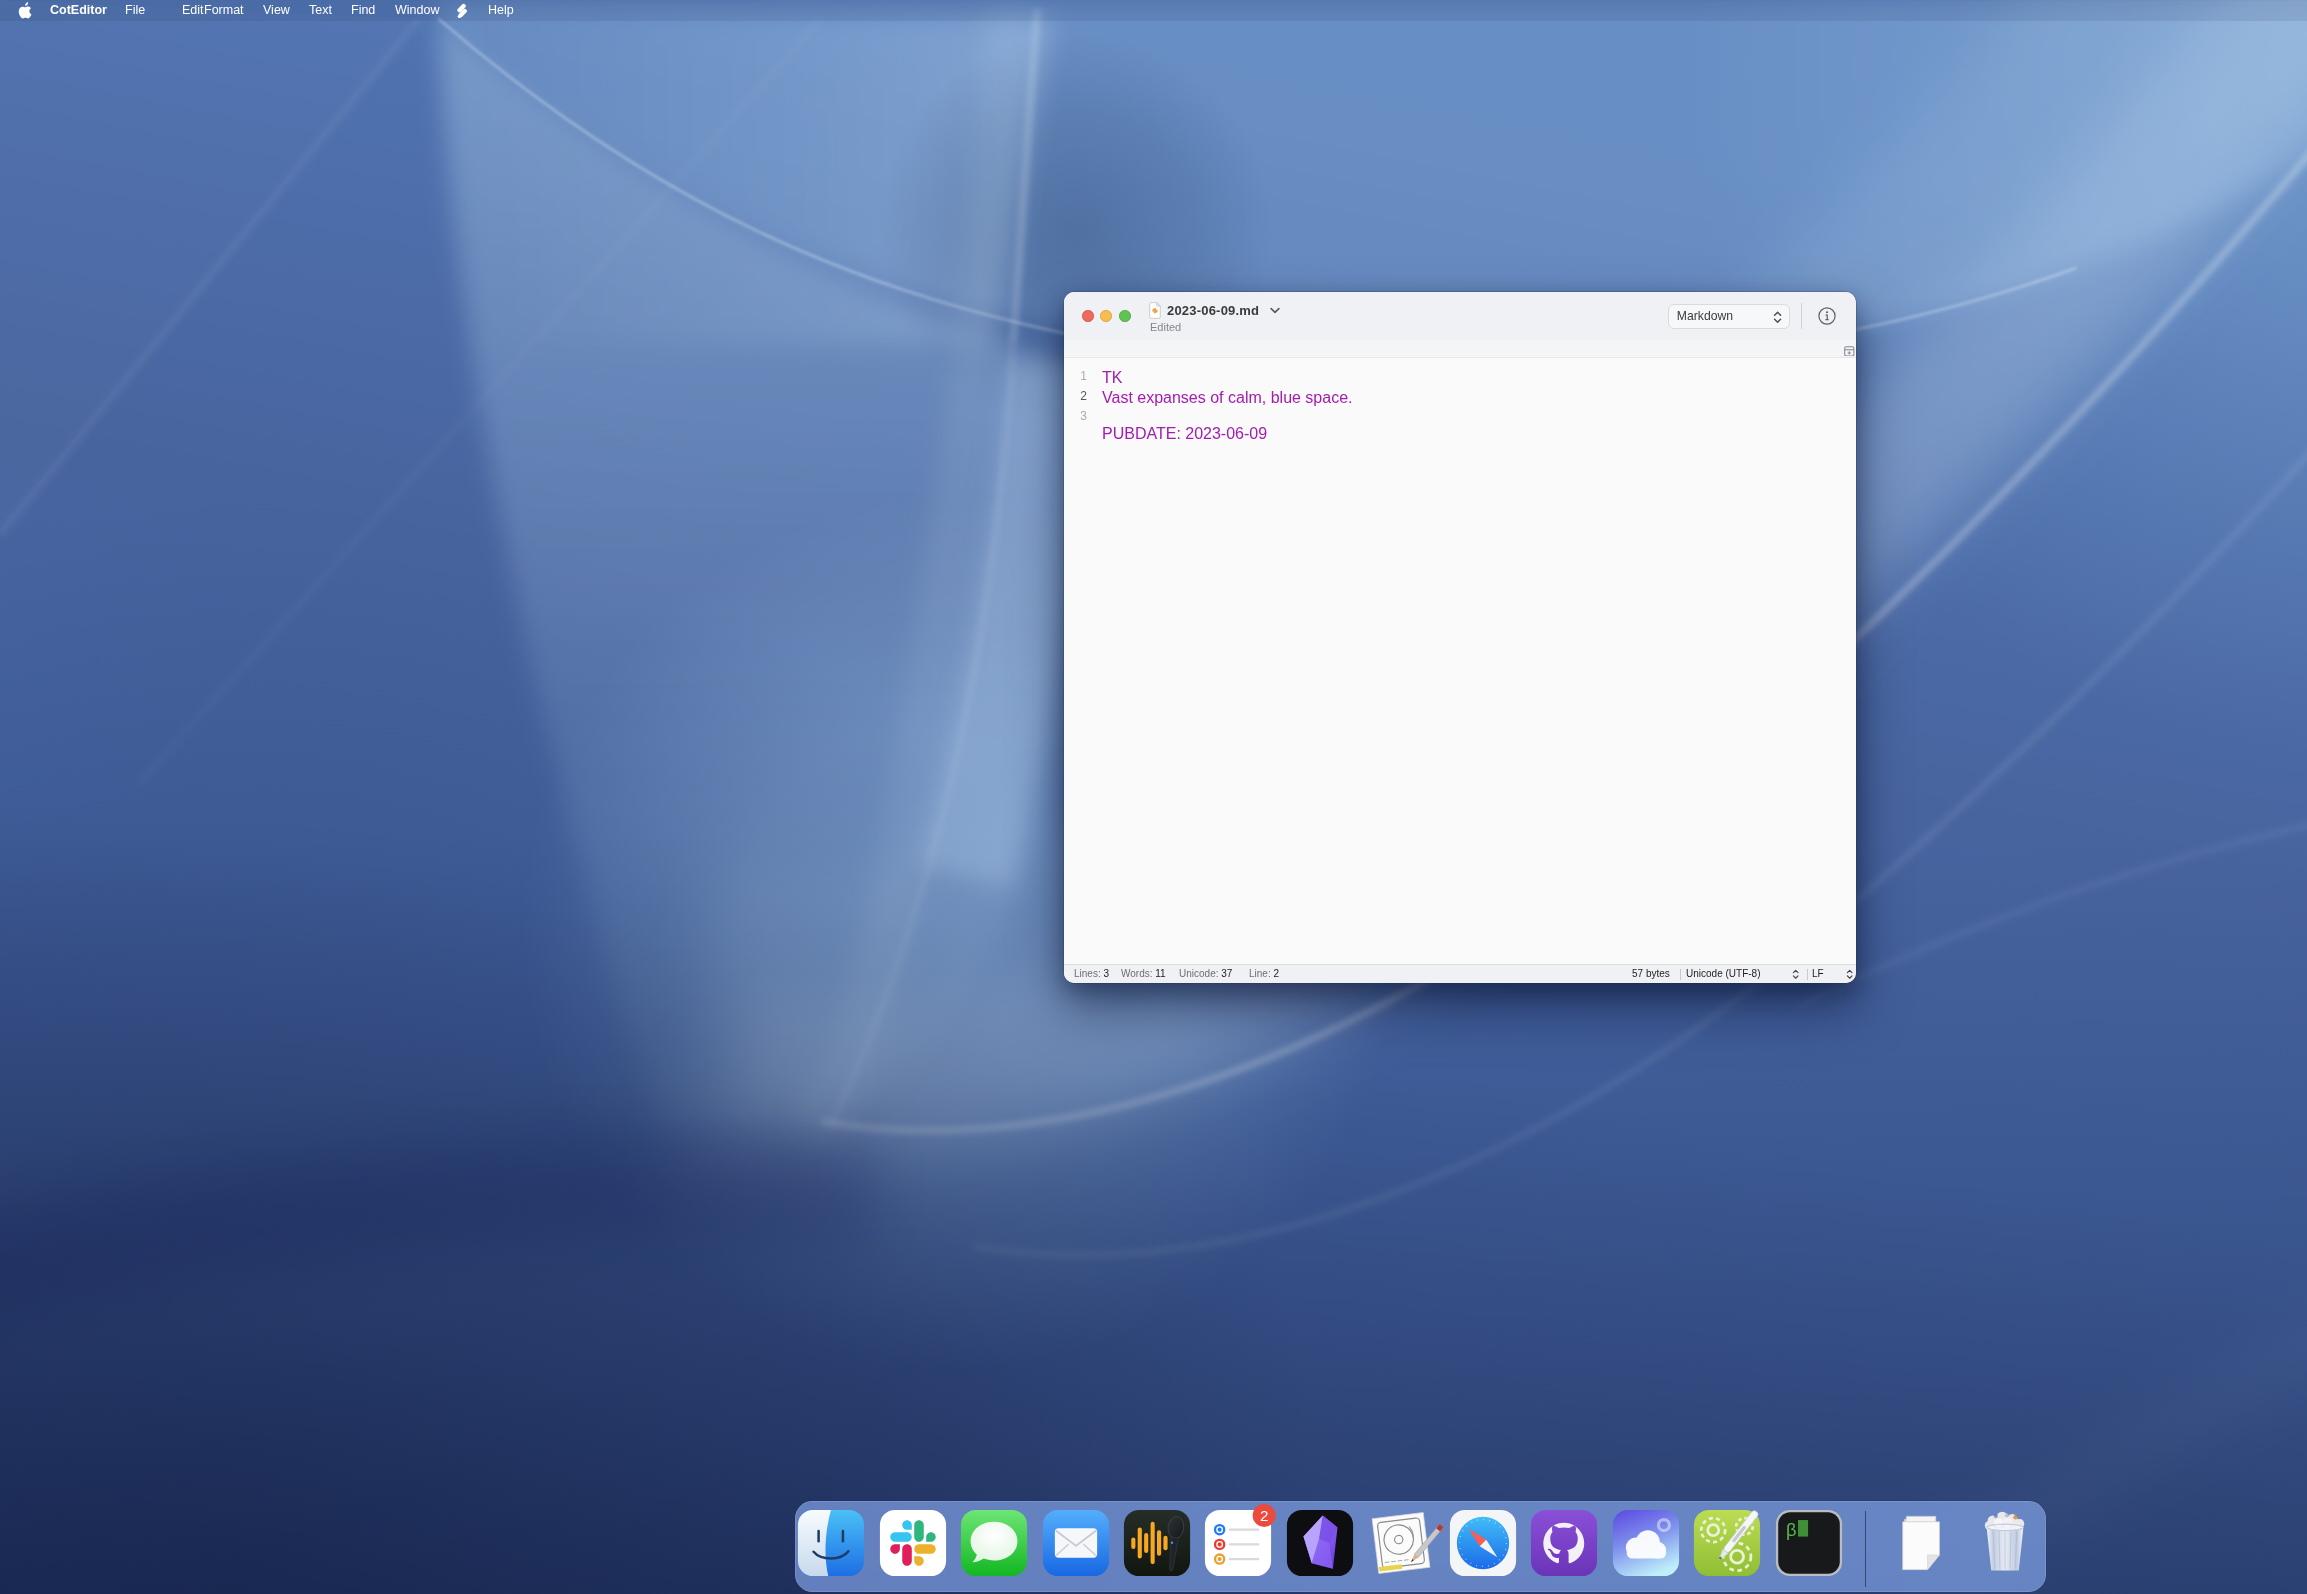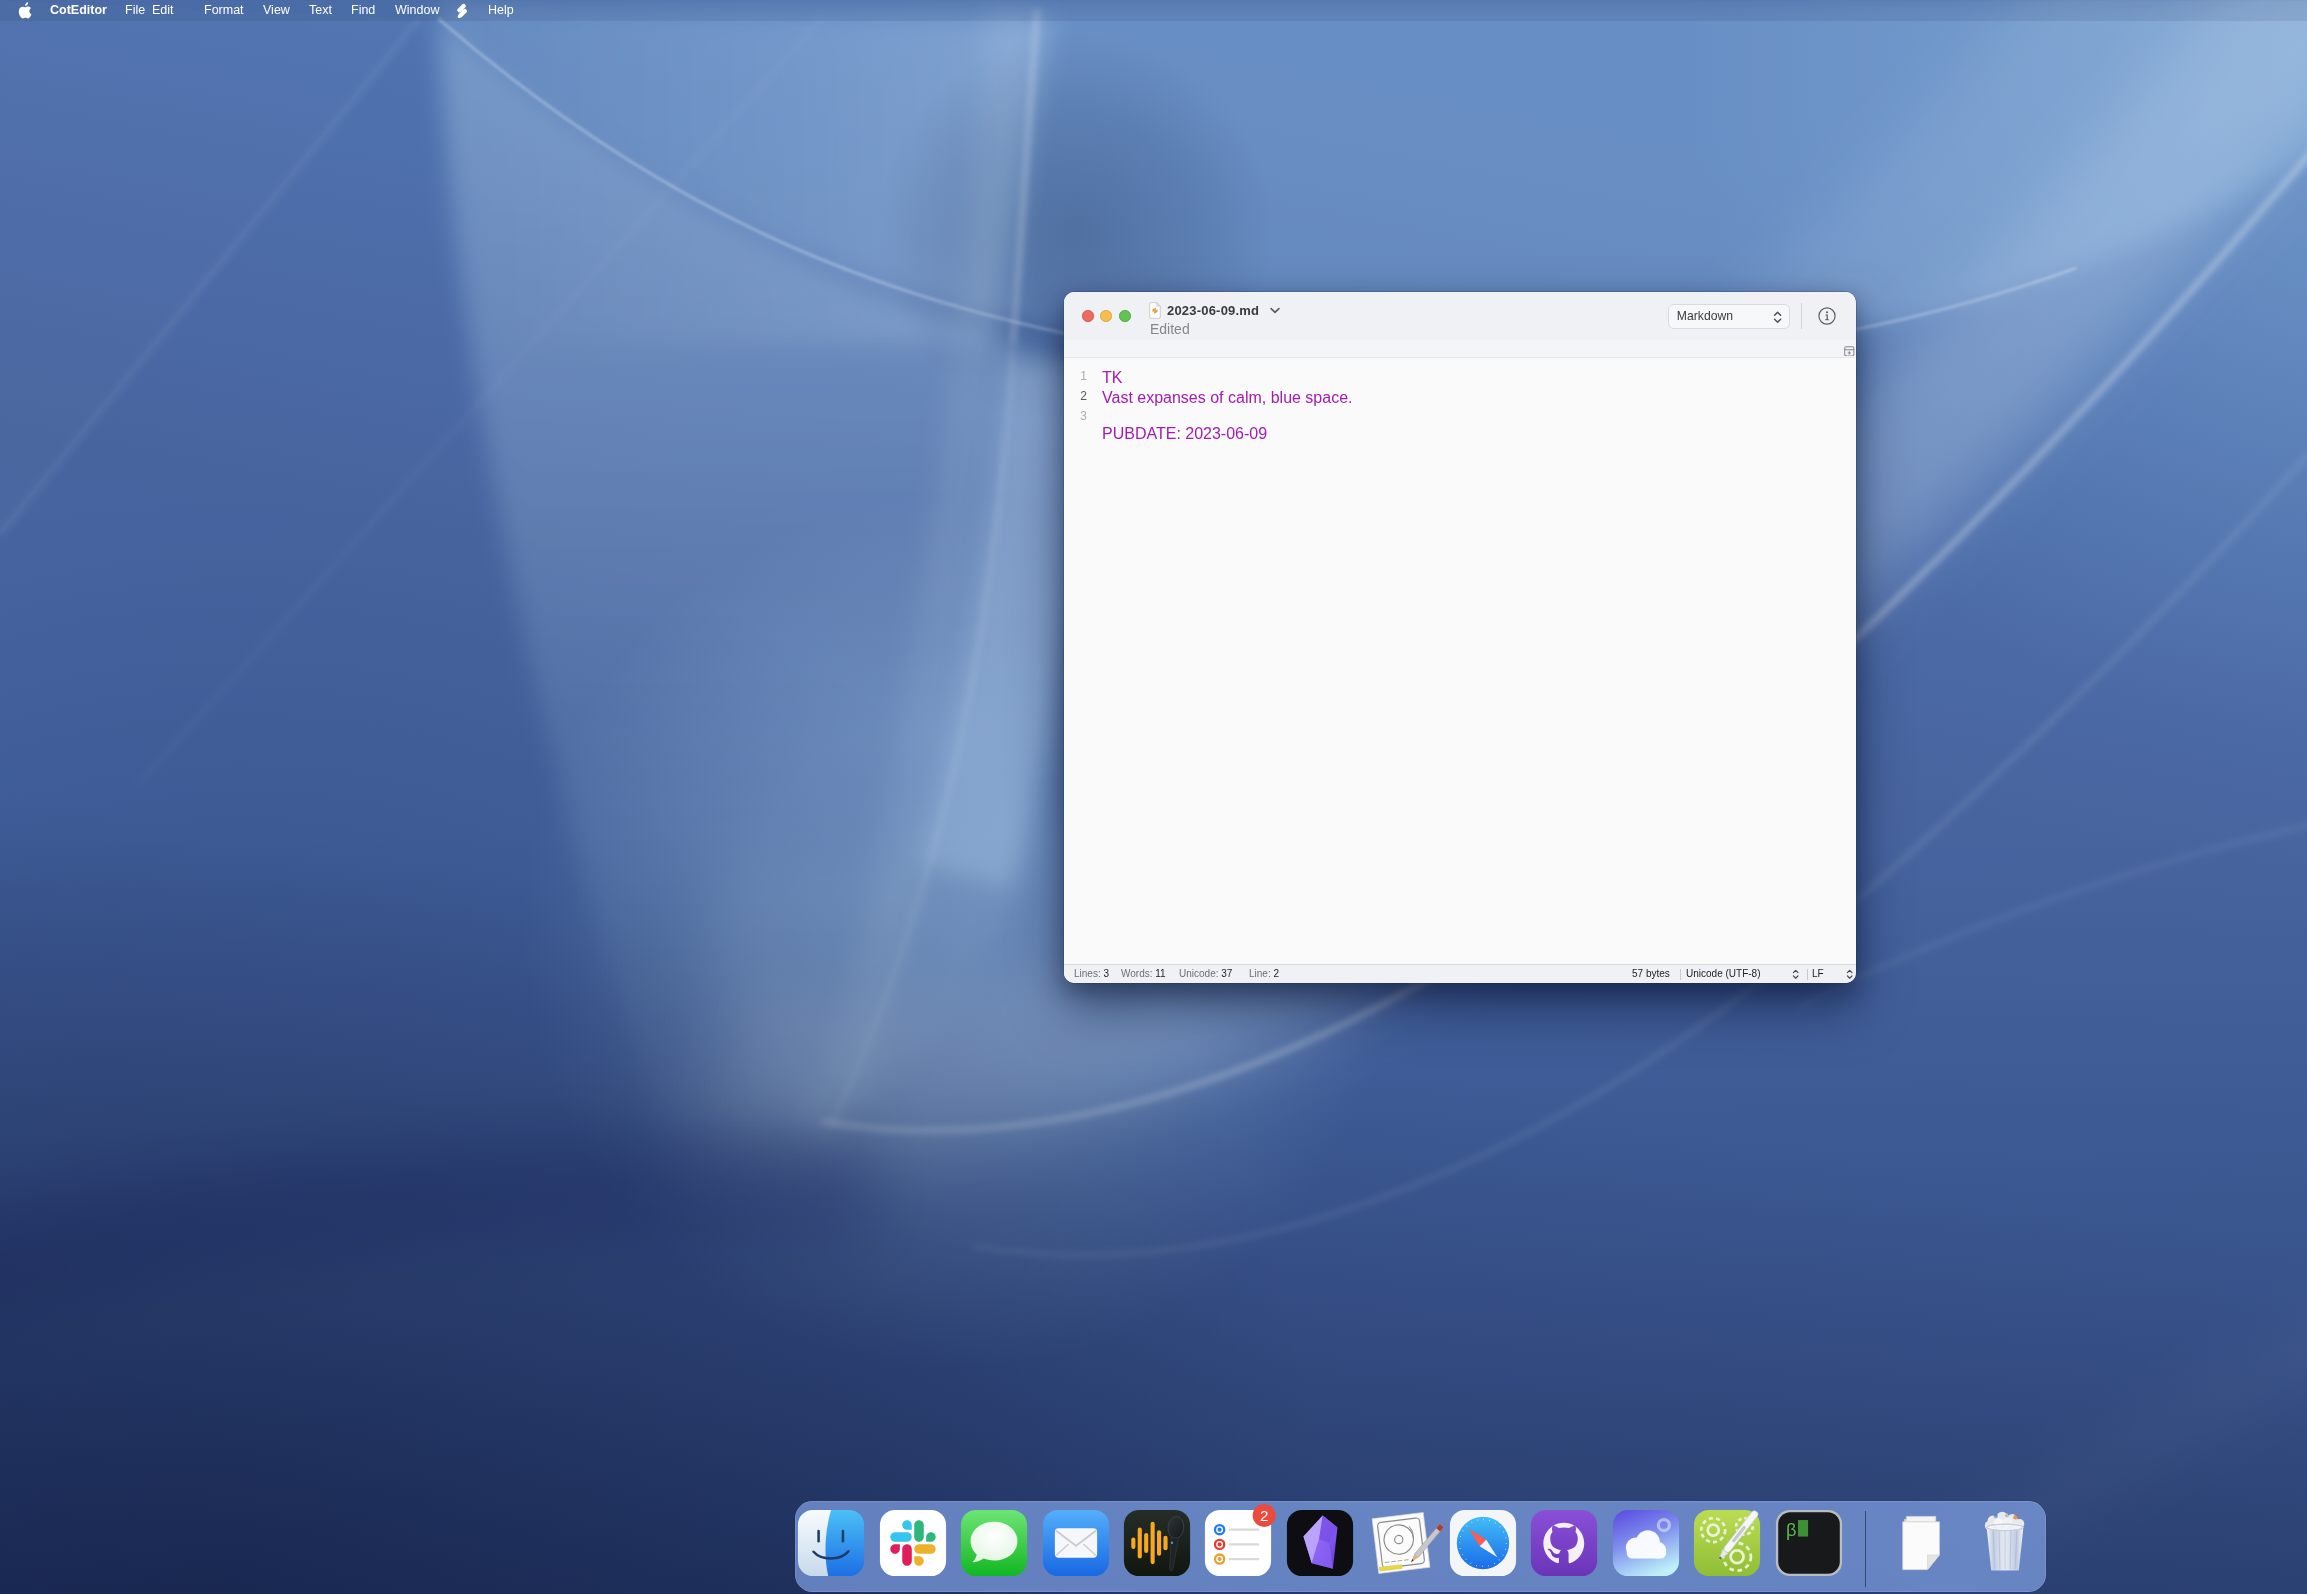--- a/index.html
+++ b/index.html
@@ -20,21 +20,21 @@
   .tx{position:absolute;left:38px;font-size:16px;color:#a21caf;white-space:pre;}
   #statusbar{position:absolute;left:0;bottom:0;width:100%;height:19px;background:#F0F1F4;border-top:0.9px solid #D9DADC;box-sizing:border-box;font-size:10px;}
   .st{position:absolute;top:3.2px;white-space:pre;}
   .stl{color:#6e6e73;}
   .stv{color:#1d1d1f;}
   
   #langpop{position:absolute;left:604px;top:11.5px;width:122px;height:25px;border:0.9px solid #D9DADC;border-radius:6px;background:#F7F8FA;box-sizing:border-box;}
   #langpop span{position:absolute;left:7.8px;top:4.6px;font-size:12.2px;color:#3c3c3e;}
   
   #wtitle{position:absolute;left:103px;top:11px;font-size:13px;font-weight:bold;letter-spacing:0.2px;color:#3a3a3c;white-space:pre;}
-  #wedited{position:absolute;left:86px;top:29px;font-size:14px;color:#86868a;}
+  #wedited{position:absolute;left:86px;top:29px;font-size:11px;color:#86868a;}
   
   #dock{position:absolute;left:795px;top:1501px;width:1251px;height:91px;border-radius:17.5px;background:rgba(126,158,226,0.72);box-shadow:inset 0 0 0 0.7px rgba(255,255,255,0.18), 0 0 0 0.5px rgba(30,40,70,0.28);}
   .dicon{position:absolute;top:7.8px;width:68px;height:68px;overflow:visible;}
 </style>
 </head>
 <body>
 <div id="screen">
 <svg id="wall" width="2835" height="1595" viewBox="0 0 6144 3456">
   <defs>
     <linearGradient id="gBase" x1="0.35" y1="0" x2="0" y2="1">
@@ -127,21 +127,21 @@
   <rect y="1800" width="6144" height="1656" fill="url(#gBot)"></rect>
   <rect width="6144" height="3456" fill="url(#gBL2)"></rect>
 </svg>
 
 <div id="menubar">
   <svg class="micon" style="left:17px;top:0px" width="18" height="21" viewBox="0 0 24 28">
         <path fill="#fff" d="M16.4 14.8c0-2.6 2.1-3.8 2.2-3.9-1.2-1.8-3.1-2-3.8-2.1-1.6-.2-3.1 1-3.9 1-.8 0-2.1-.9-3.4-.9-1.7 0-3.4 1-4.3 2.6-1.8 3.2-.5 7.9 1.3 10.5.9 1.3 1.9 2.7 3.3 2.6 1.3-.1 1.8-.8 3.4-.8 1.6 0 2 .8 3.4.8 1.4 0 2.3-1.3 3.2-2.6 1-1.5 1.4-2.9 1.4-3-.1 0-2.8-1.1-2.8-4.2zM13.8 6.2c.7-.9 1.2-2.1 1.1-3.3-1 0-2.3.7-3 1.6-.7.8-1.3 2-1.1 3.2 1.1.1 2.3-.6 3-1.5z"></path>
       </svg>
   <span class="mi mb" style="left:50px">CotEditor</span>
   <span class="mi" style="left:125px">File</span>
-  <span class="mi" style="left:152px">Edit</span>
+  <span class="mi" style="left:182px">Edit</span>
   <span class="mi" style="left:204px">Format</span>
   <span class="mi" style="left:263px">View</span>
   <span class="mi" style="left:309px">Text</span>
   <span class="mi" style="left:351px">Find</span>
   <span class="mi" style="left:395px">Window</span>
   <svg class="micon" style="left:457px;top:2.8px" width="10" height="15.7" viewBox="0 0 22 34">
         <g stroke="#fff" stroke-width="9.5" stroke-linecap="round" fill="none">
           <path d="M5.5,15.5 L14.5,6.5"></path>
           <path d="M8,26.5 L17,17.5"></path>
         </g>

